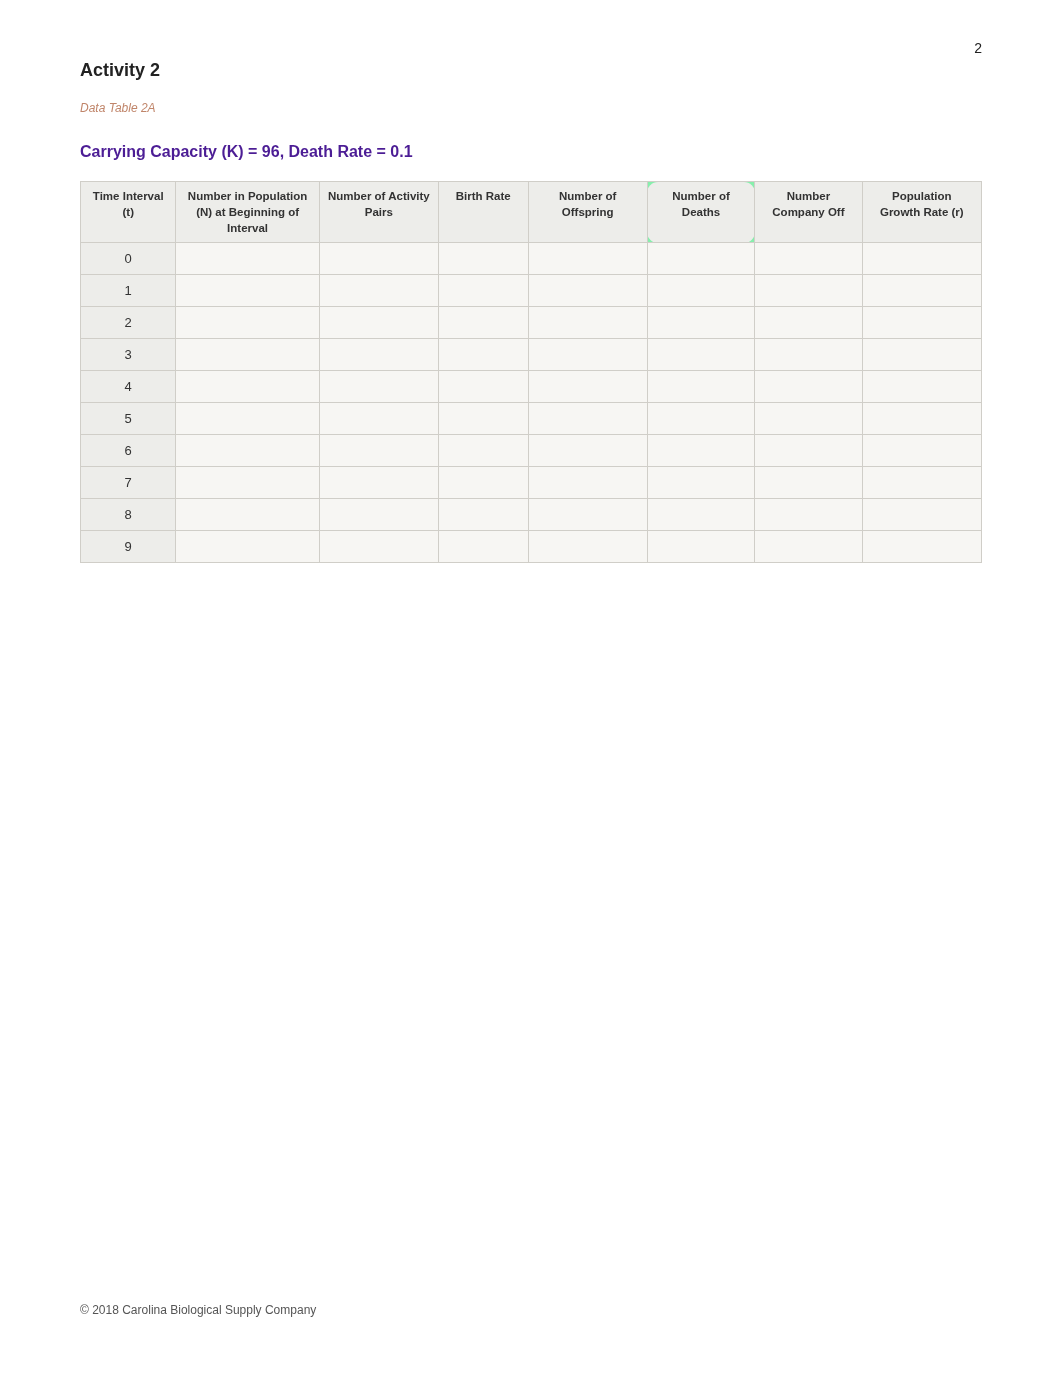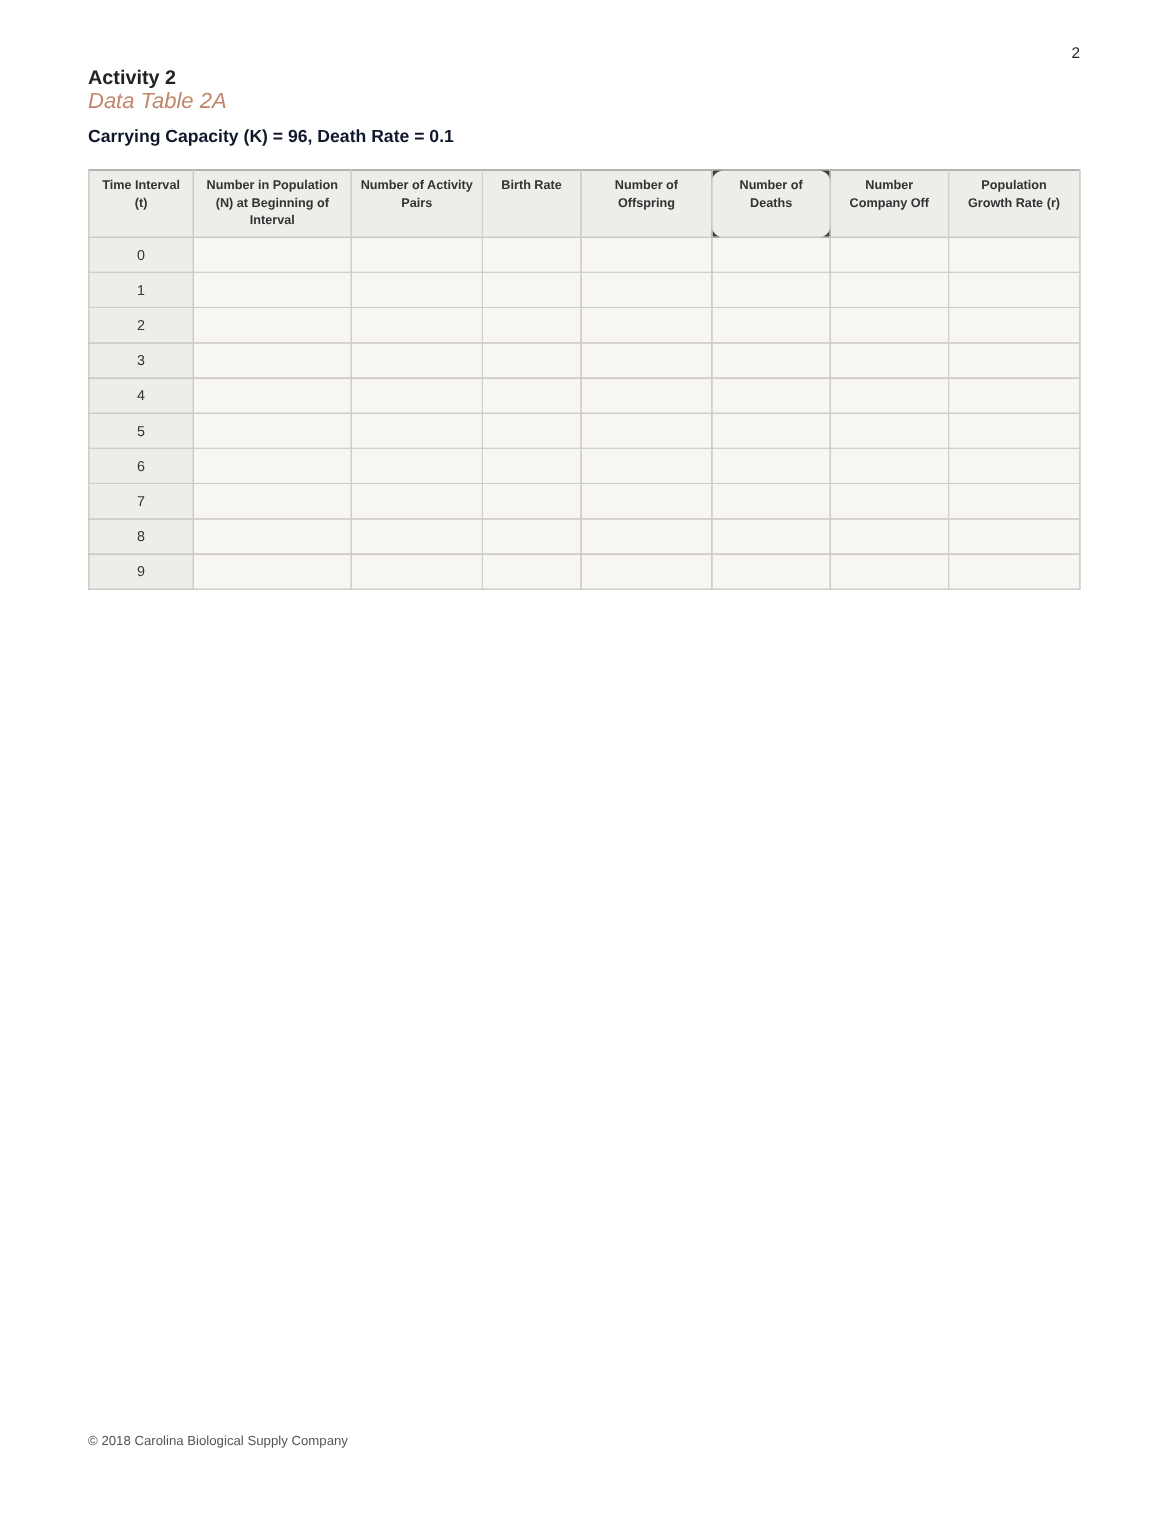--- a/index.html
+++ b/index.html
@@ -23,41 +23,42 @@
       position: absolute;
       top: 40px;
       right: 80px;
       font-size: 14px;
       color: #222;
     }
 
     .activity-title {
       font-size: 18px;
       font-weight: bold;
+      margin-bottom: 20px;
       color: #222;
     }
 
     .table-label {
-      font-size: 20px;
+      font-size: 12px;
       color: #c0856a;
-      margin-bottom: 12px;
+      margin-bottom: 28px;
       font-style: italic;
     }
 
     .capacity-heading {
       font-size: 16px;
       font-weight: bold;
       margin-bottom: 20px;
-      color: #0f172a;
+      color: #4c1d95;
     }
 
     .data-table {
       border-collapse: collapse;
       width: 100%;
-      background: #404040;
+      background: #86efac;
     }
 
     .data-table th, .data-table td {
       border: 1px solid #d0cec8;
       padding: 6px 8px;
       text-align: center;
       vertical-align: middle;
     }
 
     .data-table th {

